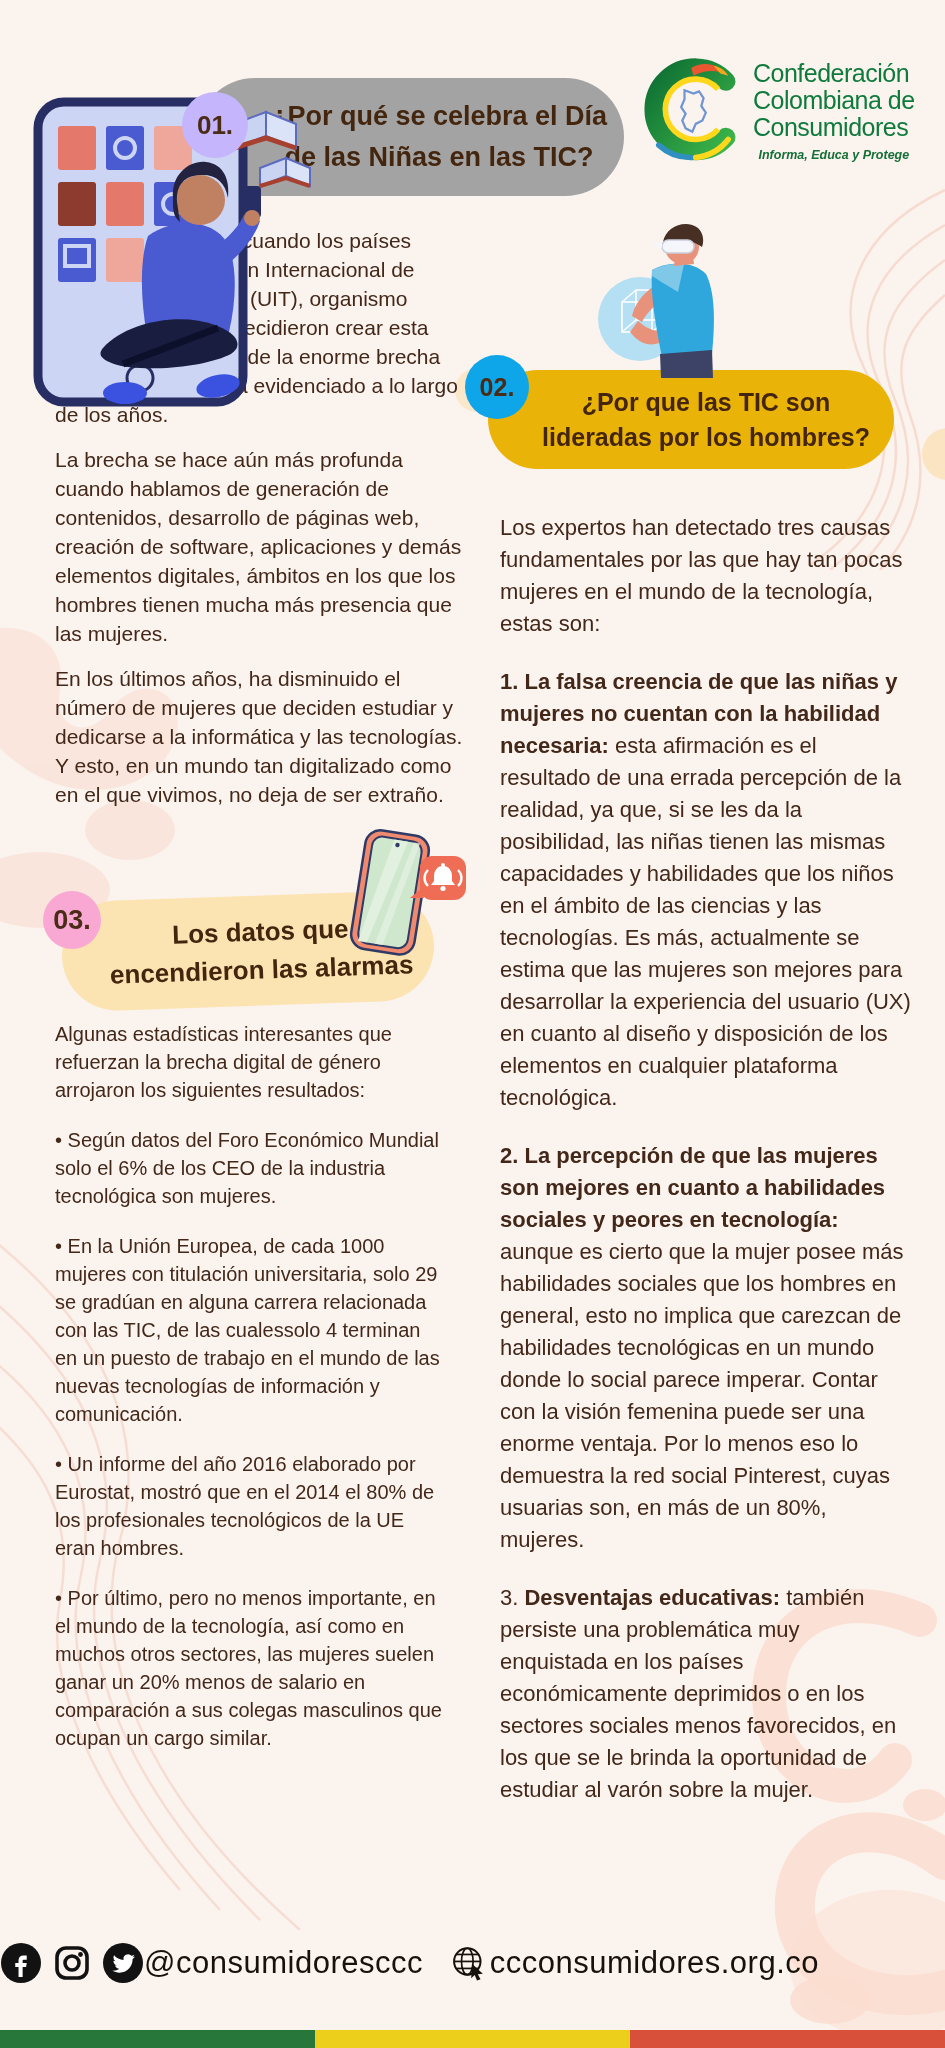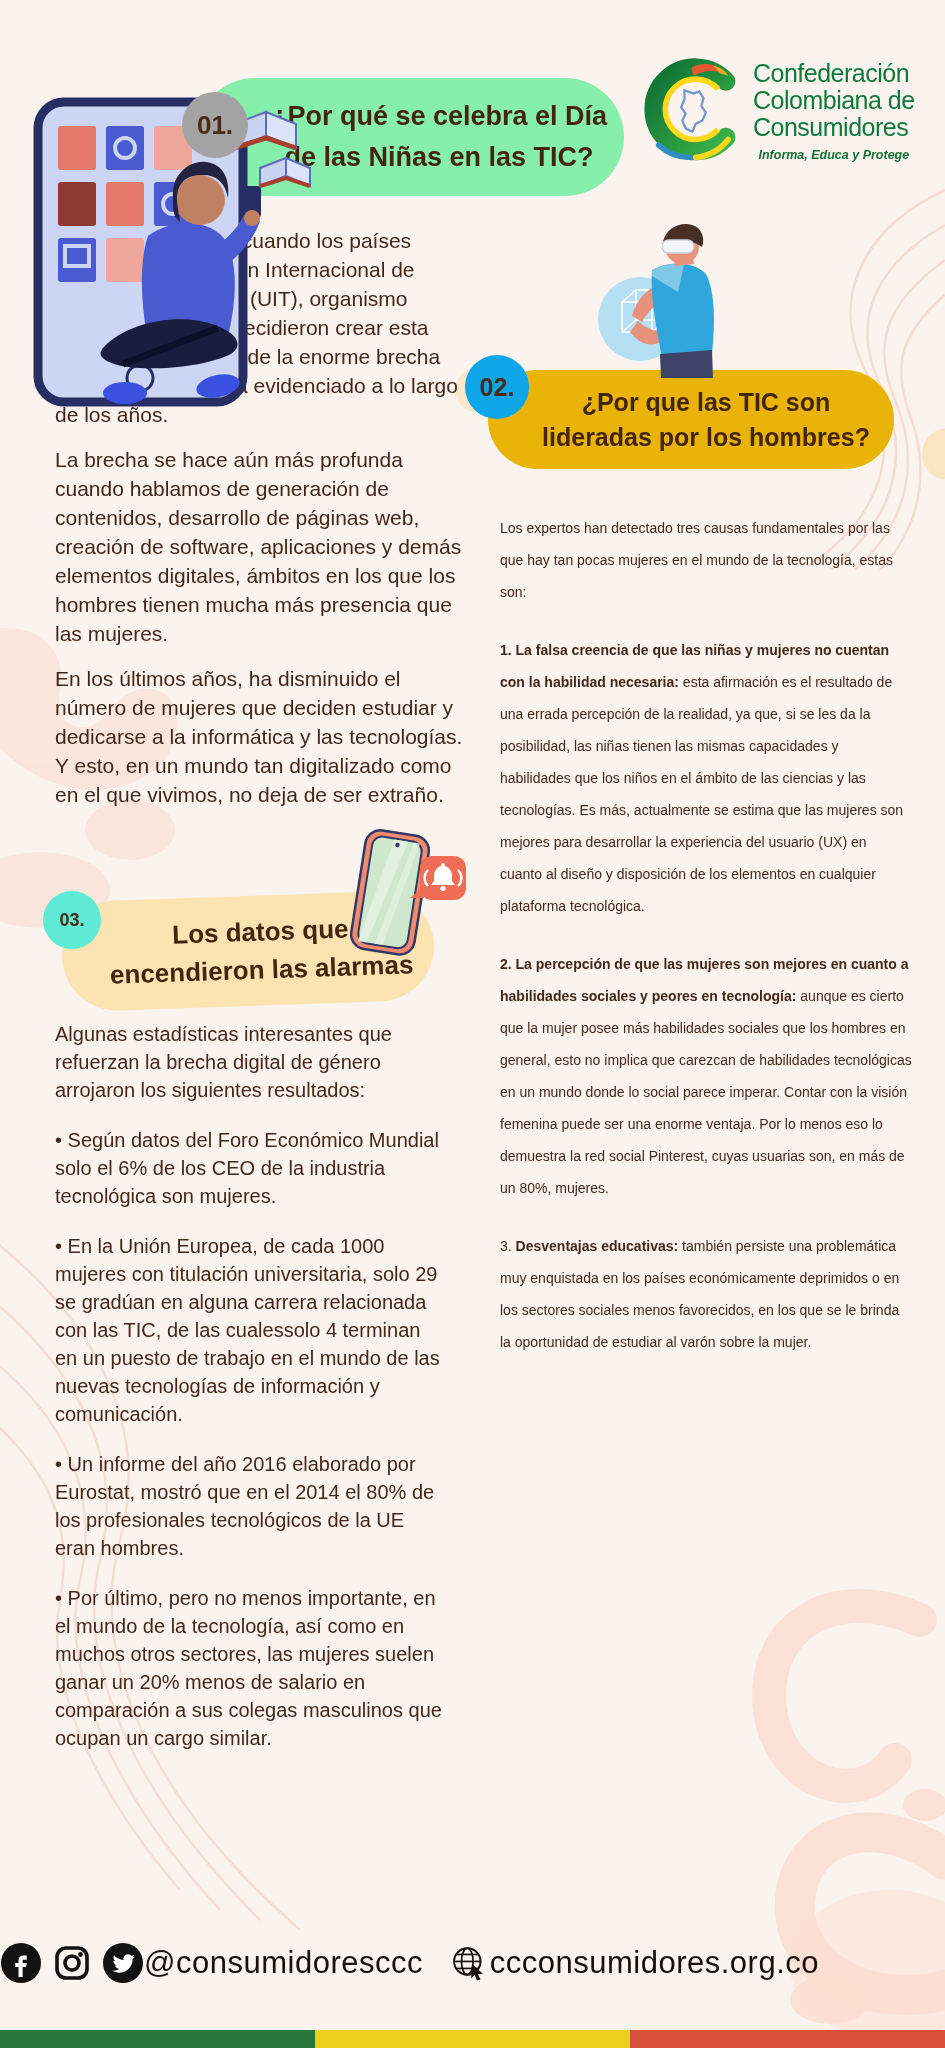--- a/index.html
+++ b/index.html
@@ -6,38 +6,38 @@
   .page{position:relative;width:945px;height:2048px;margin:0 auto;background:#fbf3ee;
         overflow:hidden;font-family:"Liberation Sans",sans-serif;color:#43281a;}
   .deco{position:absolute;z-index:0;pointer-events:none;}
 
   
   .col{position:absolute;z-index:2;}
   .left-top{left:55px;top:226px;width:408px;font-size:21px;line-height:29px;font-weight:500;}
   .left-top p{margin:0 0 16px 0;}
   .left-bullets{left:55px;top:1020px;width:408px;font-size:20px;line-height:28px;font-weight:500;}
   .left-bullets p{margin:0 16px 22px 0;}
-  .right-col{left:500px;top:512px;width:412px;font-size:14px;line-height:32px;font-weight:500;}
+  .right-col{left:500px;top:512px;width:412px;font-size:22px;line-height:32px;font-weight:500;}
   .right-col p{margin:0 0 26px 0;}
   .b{font-weight:700;}
 
   
   .bubble{position:absolute;z-index:1;display:flex;flex-direction:column;justify-content:center;
           align-items:center;text-align:center;font-weight:700;color:#44260f;box-sizing:border-box;}
-  #bubble1{left:196px;top:78px;width:428px;height:118px;background:#86efac;border-radius:62px;
+  #bubble1{left:196px;top:78px;width:428px;height:118px;background:#a3a3a3;border-radius:62px;
            font-size:27px;line-height:41px;padding-left:58px;}
   #bubble2{left:488px;top:370px;width:406px;height:99px;background:#eab308;border-radius:52px;
            font-size:25px;line-height:35px;padding-left:30px;}
   #bubble3{left:62px;top:896px;width:372px;height:110px;background:#fce3b2;border-radius:58px;
            font-size:26px;line-height:38px;transform:rotate(-2deg);padding-left:26px;}
   .badge{position:absolute;z-index:3;border-radius:50%;display:flex;align-items:center;
          justify-content:center;font-weight:700;color:#4a2b15;}
-  #badge1{left:182px;top:92px;width:66px;height:66px;background:#a3a3a3;font-size:26px;}
+  #badge1{left:182px;top:92px;width:66px;height:66px;background:#c4b5fd;font-size:26px;}
   #badge2{left:465px;top:355px;width:64px;height:64px;background:#0ea5e9;font-size:25px;}
-  #badge3{left:43px;top:891px;width:58px;height:58px;background:#5eead4;font-size:18px;}
+  #badge3{left:43px;top:891px;width:58px;height:58px;background:#f9a8d4;font-size:27px;}
 
   
   .logo{position:absolute;left:633px;top:52px;width:302px;z-index:2;display:flex;align-items:center;}
   .logo-text{margin-left:8px;}
   .logo-line{font-size:25px;line-height:27px;color:#0e7a3c;font-weight:500;letter-spacing:-0.5px;}
   .logo-tag{margin-top:7px;font-size:12.5px;font-weight:700;font-style:italic;color:#156f38;text-align:center;}
 
   
   .footer{position:absolute;left:0;top:1928px;width:819px;height:70px;z-index:3;
           display:flex;align-items:center;justify-content:center;gap:0;}

